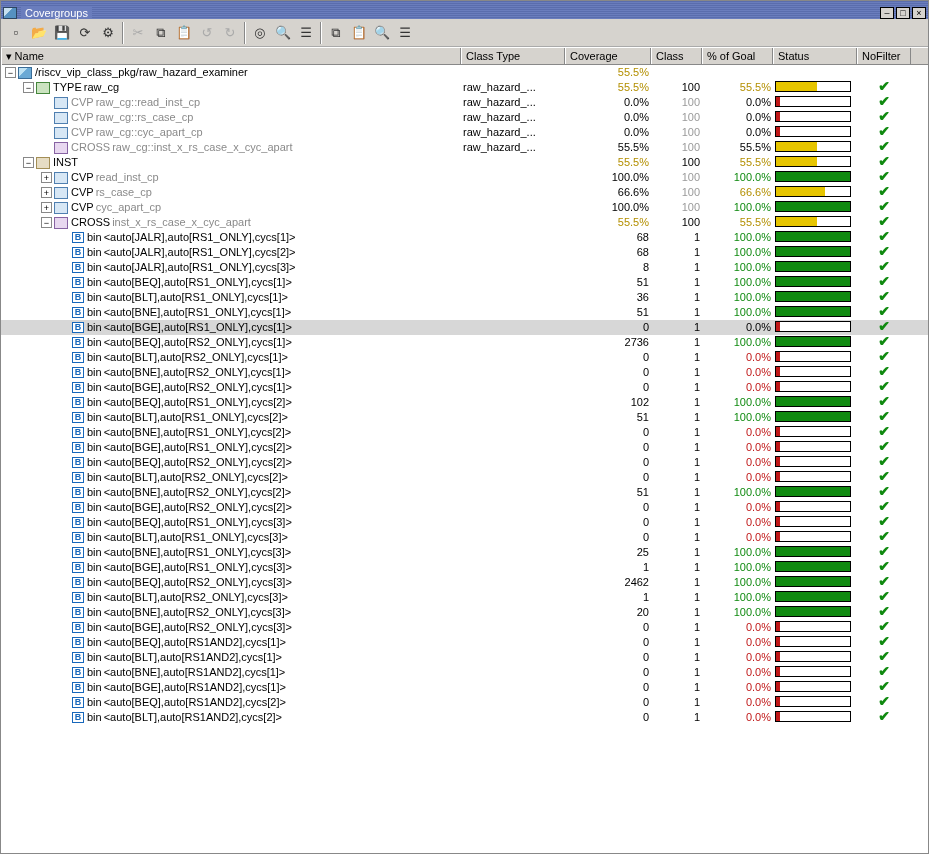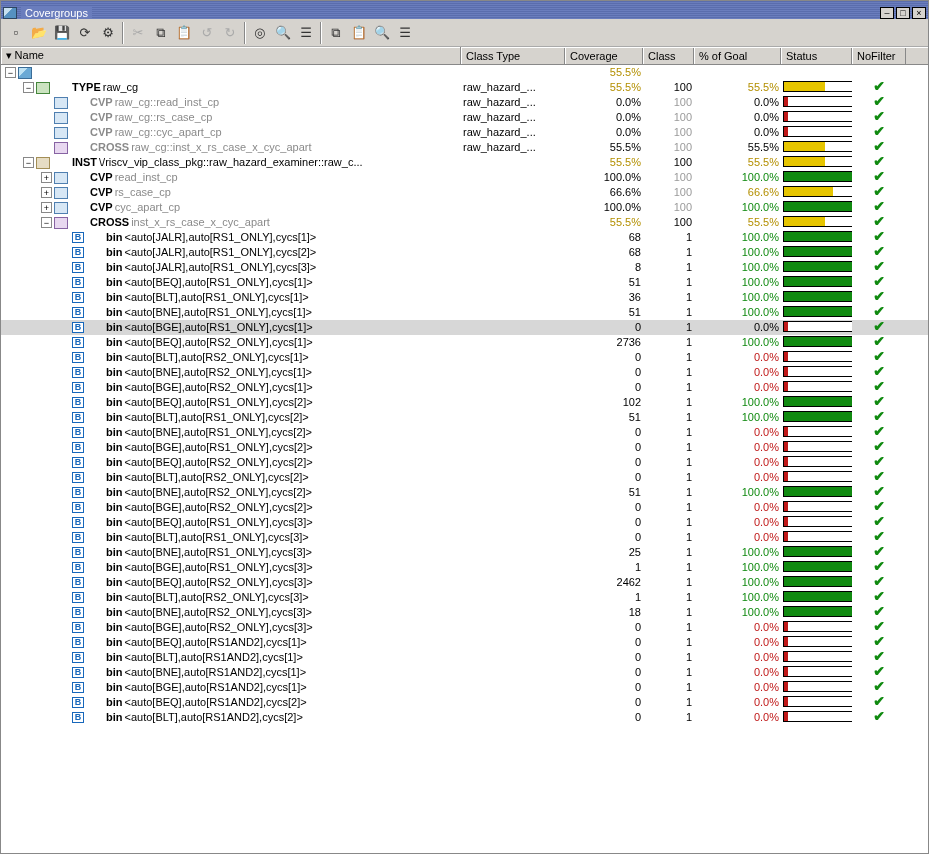--- a/index.html
+++ b/index.html
@@ -26,21 +26,21 @@
     border-bottom:1px solid #aaa;
     display:flex; align-items:center; padding: 2px 4px; gap:1px;
   }
   .toolbar .tbtn {
     width:22px; height:22px; display:flex; align-items:center; justify-content:center;
     font-size:13px; color:#333;
   }
   .toolbar .tsep { width:6px; height:22px; border-left:1px solid #888; border-right:1px solid #fff; margin:0 2px; width:2px;}
   .tbtn.faded { color:#aaa; }
   .header-row {
-    display:flex; align-items:flex-end; background:#d6d3ce; border-top:1px solid #fff; border-bottom:1px solid #888;
+    display:flex; align-items:center; background:#d6d3ce; border-top:1px solid #fff; border-bottom:1px solid #888;
     height:18px;
   }
   .hcell {
     border-right:1px solid #888; border-left:1px solid #fff;
     padding:2px 4px; font-size:11px; color:#000;
     overflow:hidden; white-space:nowrap;
   }
   .tree-area {
     flex:1; overflow:auto; background:#fff; position:relative;
   }
@@ -68,21 +68,21 @@
   }
   .ticon.pkg { background:linear-gradient(135deg,#bfe2f3 40%,#6aa9d5 41%); border:1px solid #3b6d98; }
   .ticon.type { background:#cbe3c0; border:1px solid #45873c; color:#2e5a28;}
   .ticon.cvp { background:#d7e7f5; border:1px solid #4f7fb0; color:#2e5585;}
   .ticon.cross { background:#e8d8f0; border:1px solid #8763a3; color:#5e4178;}
   .ticon.inst { background:#e6dcc3; border:1px solid #a38e55; color:#6e5e30;}
   .ticon.bin {
     width:12px; height:11px; background:#fff; border:1px solid #1767bb; color:#1767bb;
     font-size:9px;
   }
-  .kw { font-weight:bold; color:#000; margin-right:2px;margin-left:19px; }
+  .kw { font-weight:normal; color:#000; margin-right:2px; }
   .gray { color:#8a8a8a; }
   .cov-yellow { color:#b38f00; }
   .cov-green { color:#108a10; }
   .cov-red { color:#c01818; }
   .goal-gray { color:#9a9a9a; }
   .bar {
     width:76px; height:11px; border:1px solid #000; position:relative; background:#fff; margin-top:1px;
   }
   .bar .seg { position:absolute; top:0; bottom:0; }
   .bar .seg.red { background:#c01818; left:0; width:4px;}
@@ -90,24 +90,24 @@
   .bar .seg.yellow { background:#e6c500; }
   .tick {
     color:#108a10; font-weight:bold; font-size:14px; line-height:11px;
   }
   .footer {
     height:19px; border-top:1px solid #888; background:#d6d3ce;
     padding:3px 6px; font-size:11px;
   }
   .col-name    { width:460px; }
   .col-class   { width:104px; }
-  .col-cov     { width:78px; text-align:right;}
+  .col-cov     { width:86px; text-align:right;}
   .col-goal    { width:51px; text-align:right;}
-  .col-pct     { width:87px; text-align:right;}
-  .col-status  { width:71px; }
+  .col-pct     { width:71px; text-align:right;}
+  .col-status  { width:84px; }
   .col-inc     { width:54px; text-align:center;}
   .hcell.col-name::before{ content:"▾ "; color:#000;}
   .scrollfill{ height:4px;}
 </style>
 </head>
 <body>
 
 <div class="window">
   <div class="titlebar">
     <div class="sys-icon"></div>
@@ -149,20 +149,21 @@
     <div class="hcell col-pct" style="text-align:left">% of Goal</div>
     <div class="hcell col-status">Status</div>
     <div class="hcell col-inc" style="text-align:left">NoFilter</div>
   </div>
 
   <div class="tree-area" id="tree">
       <div class="row">
         <div class="cell col-name name-cell" style="padding-left: 4px;">
           <span class="twisty">−</span>
           <span class="ticon pkg"></span>
+          <span class="">/riscv_vip_class_pkg/raw_hazard_examiner</span>
         </div>
         <div class="cell col-class"></div>
         <div class="cell col-cov cov-yellow">55.5%</div>
         <div class="cell col-goal "></div>
         <div class="cell col-pct "></div>
         <div class="cell col-status"></div>
         <div class="cell col-inc"></div>
       </div>
       <div class="row">
         <div class="cell col-name name-cell" style="padding-left: 22px;">
@@ -252,21 +253,20 @@
             <div class="seg yellow" style="left: 0px; width: 55%;"></div>
           </div>
         </div>
         <div class="cell col-inc"><span class="tick">✔</span></div>
       </div>
       <div class="row">
         <div class="cell col-name name-cell" style="padding-left: 22px;">
           <span class="twisty">−</span>
           <span class="ticon inst"></span>
           <span class="kw">INST</span>
-          <span class="">\/riscv_vip_class_pkg::raw_hazard_examiner::raw_c...</span>
         </div>
         <div class="cell col-class"></div>
         <div class="cell col-cov cov-yellow">55.5%</div>
         <div class="cell col-goal ">100</div>
         <div class="cell col-pct cov-yellow">55.5%</div>
         <div class="cell col-status">
           <div class="bar">
             <div class="seg yellow" style="left: 0px; width: 55%;"></div>
           </div>
         </div>
@@ -795,21 +795,21 @@
         <div class="cell col-inc"><span class="tick">✔</span></div>
       </div>
       <div class="row">
         <div class="cell col-name name-cell" style="padding-left: 58px;">
           <span class="twisty empty"></span>
           <span class="ticon bin">B</span>
           <span class="kw">bin</span>
           <span class="">&lt;auto[BNE],auto[RS2_ONLY],cycs[3]&gt;</span>
         </div>
         <div class="cell col-class"></div>
-        <div class="cell col-cov ">18</div>
+        <div class="cell col-cov ">20</div>
         <div class="cell col-goal ">1</div>
         <div class="cell col-pct cov-green">100.0%</div>
         <div class="cell col-status">
           <div class="bar">
             <div class="seg green" style="left: 0px; width: 100%;"></div>
           </div>
         </div>
         <div class="cell col-inc"><span class="tick">✔</span></div>
       </div>
       <div class="row">

